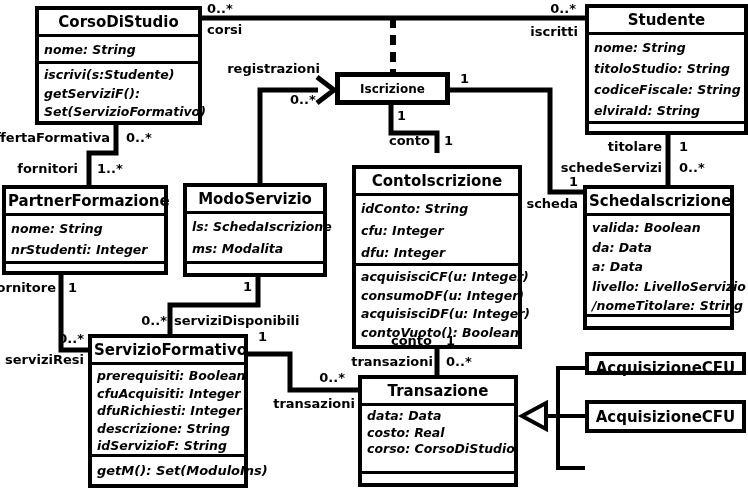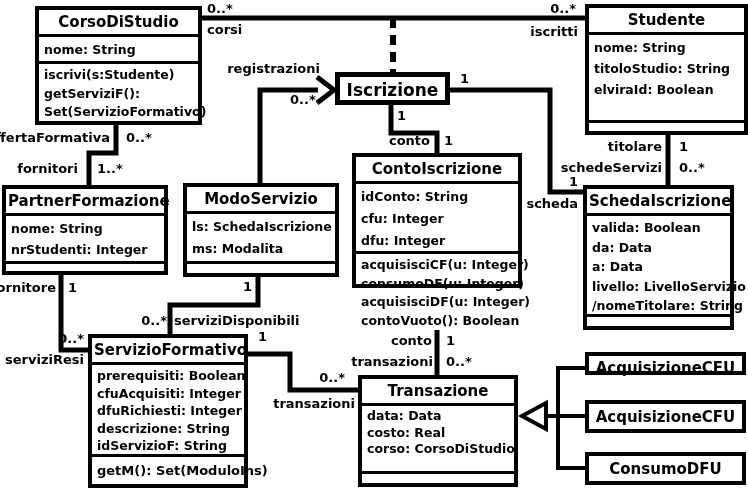--- a/index.html
+++ b/index.html
@@ -10,29 +10,29 @@
   #edges { position:absolute; left:0; top:0; width:748px; height:490px; }
   .cls {
     position:absolute; background:#ffffff; border:4px solid #000;
     box-sizing:border-box; display:flex; flex-direction:column; color:#000;
   }
   .cls .hdr {
     font-weight:bold; text-align:center; font-size:15px; padding:3px 2px;
     border-bottom:3px solid #000; white-space:nowrap;
   }
   .cls.simple .hdr { border-bottom:none; flex:1; display:flex; align-items:center; justify-content:center; }
-  .cls .sec { border-bottom:3px solid #000; padding:2px 0 2px 5px; font-size:12.5px; font-weight:bold; box-sizing:border-box; }
+  .cls .sec { border-bottom:3px solid #000; padding:2px 0 2px 5px; font-size:12.5px; font-weight:bold; box-sizing:border-box;font-style:italic; }
   .cls .sec.last { border-bottom:none; flex:1; }
   .row { white-space:nowrap; }
   .lh16 .row{line-height:16.5px} .lh17 .row{line-height:17.5px} .lh18 .row{line-height:18.5px}
   .lh19 .row{line-height:19.5px} .lh21 .row{line-height:21px} .lh22 .row{line-height:22px}
   .strip { min-height:8px; }
   .lbl { position:absolute; font-size:13px; font-weight:bold; color:#000; white-space:nowrap; }
   #iscrizione { border-width:5px; }
-  #iscrizione .hdr { font-size:17px; }
+  #iscrizione .hdr { font-size:12px; }
 </style>
 </head>
 <body>
 
 <div id="canvas">
 
   <svg id="edges" viewBox="0 0 748 490" width="748" height="490">
     <g stroke="#000" stroke-width="5" fill="none">
       <path d="M202 18 H585"></path>
       <path d="M393 18 V72" stroke-width="6" stroke-dasharray="10 7"></path>
@@ -61,45 +61,46 @@
       <div class="row">getServiziF():</div>
       <div class="row">Set(ServizioFormativo)</div>
     </div>
   </div>
 
   <div class="cls lh21" id="studente" style="left:585px;top:4px;width:163px;height:131px">
     <div class="hdr">Studente</div>
     <div class="sec" style="height:89px">
       <div class="row">nome: String</div>
       <div class="row">titoloStudio: String</div>
-      <div class="row">elviraId: Boolean</div>
+      <div class="row">codiceFiscale: String</div>
+      <div class="row">elviraId: String</div>
     </div>
     <div class="sec last strip"></div>
   </div>
 
   <div class="cls simple" id="iscrizione" style="left:335px;top:72px;width:115px;height:33px">
     <div class="hdr">Iscrizione</div>
   </div>
 
-  <div class="cls" id="conto-iscrizione" style="left:352px;top:153px;width:170px;height:135px">
+  <div class="cls" id="conto-iscrizione" style="left:352px;top:165px;width:170px;height:184px">
     <div class="hdr">ContoIscrizione</div>
     <div class="sec lh22" style="height:70px">
       <div class="row">idConto: String</div>
       <div class="row">cfu: Integer</div>
       <div class="row">dfu: Integer</div>
     </div>
     <div class="sec last lh18">
       <div class="row">acquisisciCF(u: Integer)</div>
       <div class="row">consumoDF(u: Integer)</div>
       <div class="row">acquisisciDF(u: Integer)</div>
       <div class="row">contoVuoto(): Boolean</div>
     </div>
   </div>
 
-  <div class="cls lh22" id="modo-servizio" style="left:183px;top:183px;width:156px;height:94px">
+  <div class="cls lh22" id="modo-servizio" style="left:183px;top:183px;width:144px;height:94px">
     <div class="hdr">ModoServizio</div>
     <div class="sec" style="height:50px">
       <div class="row">ls: SchedaIscrizione</div>
       <div class="row">ms: Modalita</div>
     </div>
     <div class="sec last strip"></div>
   </div>
 
   <div class="cls lh21" id="partner" style="left:2px;top:185px;width:166px;height:90px">
     <div class="hdr">PartnerFormazione</div>
@@ -145,23 +146,20 @@
     </div>
     <div class="sec last strip"></div>
   </div>
 
   <div class="cls simple" style="left:585px;top:352px;width:161px;height:23px">
     <div class="hdr">AcquisizioneCFU</div>
   </div>
   <div class="cls simple" style="left:585px;top:400px;width:161px;height:33px">
     <div class="hdr">AcquisizioneCFU</div>
   </div>
-  <div class="cls simple" style="left:585px;top:452px;width:161px;height:33px">
-    <div class="hdr">ConsumoDFU</div>
-  </div>
 
   <div class="lbl" style="left:207px;top:1px">0..*</div>
   <div class="lbl" style="left:207px;top:22px">corsi</div>
   <div class="lbl" style="right:172px;top:1px">0..*</div>
   <div class="lbl" style="right:170px;top:24px">iscritti</div>
 
   <div class="lbl" style="right:428px;top:61px">registrazioni</div>
   <div class="lbl" style="left:290px;top:92px">0..*</div>
 
   <div class="lbl" style="left:397px;top:108px">1</div>

